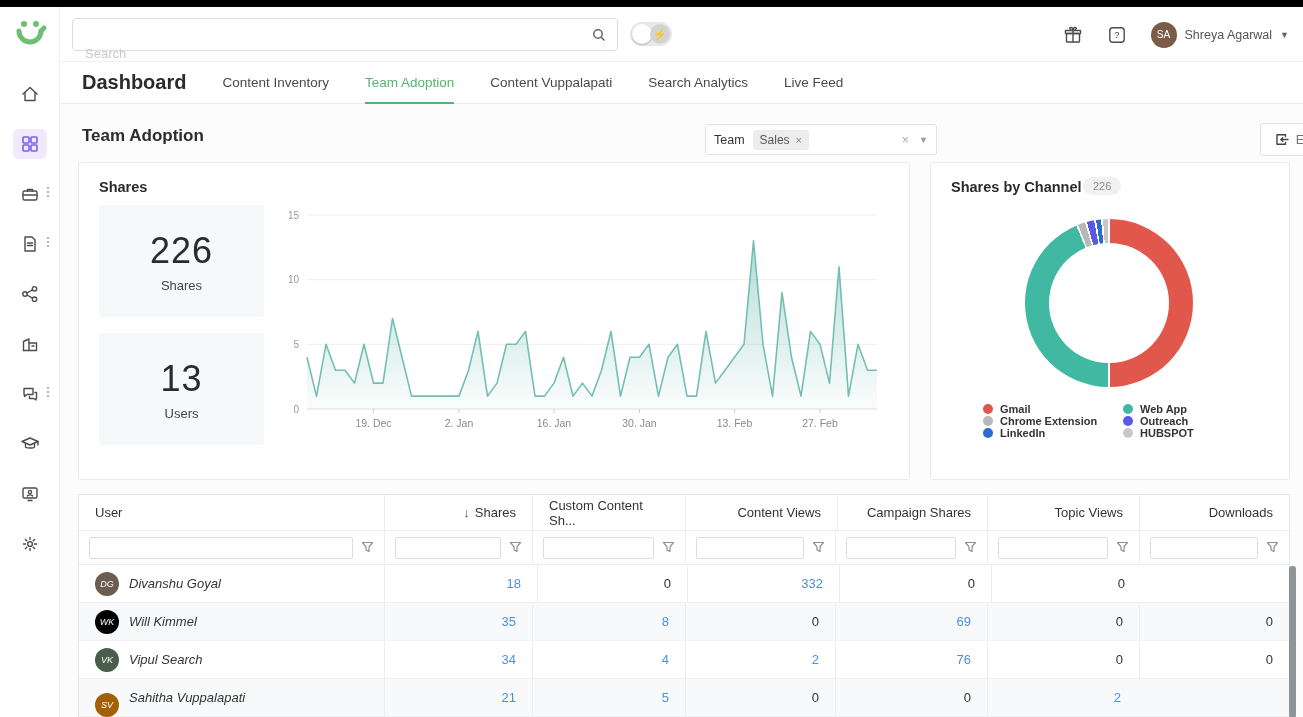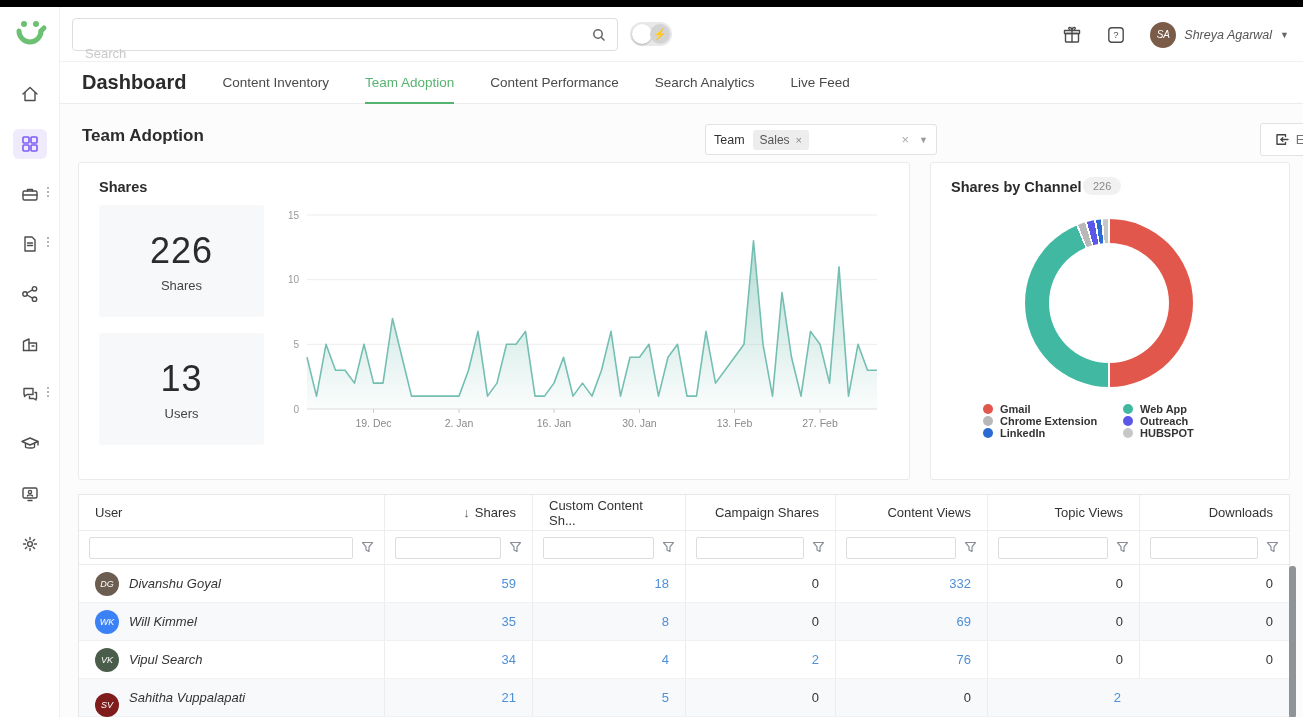--- a/index.html
+++ b/index.html
@@ -25,21 +25,21 @@
   .search-box { position:absolute; left:12px; top:11px; width:546px; height:33px; border:1px solid #ddd; border-radius:4px; background:#fff; display:flex; align-items:center; }
   .search-box input { flex:1; border:none; outline:none; padding:0 12px; font-size:13px; color:#444; font-family:"Liberation Sans",sans-serif; background:transparent;margin-top:38px; }
   .search-box input::placeholder { color:#c9c9c9; }
   .search-ic { width:36px; display:flex; align-items:center; justify-content:center; cursor:pointer; }
   .toggle { position:absolute; left:570px; top:15px; width:42px; height:24px; background:#e8e8e8; border-radius:12px; cursor:pointer; }
   .toggle .knob { position:absolute; left:2px; top:2px; width:20px; height:20px; background:#fff; border-radius:50%; box-shadow:0 1px 2px rgba(0,0,0,.25); }
   .toggle .bolt { position:absolute; right:2px; top:2px; width:20px; height:20px; background:#d3d3d3; border-radius:50%; color:#fff; font-size:11px; display:flex; align-items:center; justify-content:center; }
   .top-right { position:absolute; right:14px; top:0; height:55px; display:flex; align-items:center; gap:24px; }
   .tr-icon { cursor:pointer; display:flex; align-items:center; }
   .tr-icon svg { stroke:#4c4c4c; fill:none; stroke-width:1.4; stroke-linecap:round; stroke-linejoin:round; }
-  .user-menu { display:flex; align-items:center; gap:8px; cursor:pointer;font-style:italic; }
+  .user-menu { display:flex; align-items:center; gap:8px; cursor:pointer; }
   .avatar-top { width:26px; height:26px; border-radius:50%; background:#7a5c48; color:#fff; font-size:10px; display:flex; align-items:center; justify-content:center; }
   .user-name { font-size:12.5px; color:#555; }
   .caret { font-size:9px; color:#666; }
 
   
   .navrow { position:absolute; left:60px; top:62px; width:1243px; height:42px; background:#fff; border-bottom:1px solid #ececec; display:flex; align-items:stretch; padding-left:22px; }
   .nav-title { font-size:20px; font-weight:bold; color:#2b2b2b; display:flex; align-items:center; margin-right:36px; }
   .tabs { display:flex; gap:36px; }
   .tab { display:flex; align-items:center; font-size:13.5px; color:#4a4a4a; cursor:pointer; border-bottom:2px solid transparent; margin-bottom:-1px; }
   .tab.active { color:#57b470; border-bottom-color:#57b470; }
@@ -99,21 +99,21 @@
   .filters .cell { padding:0 10px; gap:8px; }
   .filters input { flex:1; height:22px; border:1px solid #ddd; border-radius:2px; min-width:0; outline:none; padding:0 6px; font-family:"Liberation Sans",sans-serif; }
   .funnel { flex:none; cursor:pointer; display:flex; }
   .funnel svg { stroke:#8a8f98; fill:none; stroke-width:1.2; stroke-linejoin:round; }
   .trow { height:38px; border-bottom:1px solid #f1f1f1; cursor:pointer; }
   .trow.alt { background:#f7f9fb; }
   .trow .cell { font-size:13px; color:#333; padding:0 16px; justify-content:flex-end; }
   .trow .cell.user { justify-content:flex-start; gap:10px;font-style:italic; }
   .trow .cell.num.link { color:#4d90d8; }
   .avatar { width:24px; height:24px; border-radius:50%; color:#fff; font-size:9px; display:flex; align-items:center; justify-content:center; flex:none; }
-  .a0{background:#6b5d4f;} .a1{background:#3b82f6;} .a2{background:#4a5d4a;} .a3{background:#7f1d1d;margin-top:14px;}
+  .a0{background:#6b5d4f;} .a1{background:#000000;} .a2{background:#4a5d4a;} .a3{background:#a16207;margin-top:14px;}
 
   .scrollbar { position:absolute; right:-7px; top:71px; width:7px; height:152px; background:#8f9499; border-radius:3px; cursor:pointer; }
 </style>
 </head>
 <body>
 
 <div class="app">
   <div class="black-strip"></div>
 
   <div class="sidebar">
@@ -248,21 +248,21 @@
         <span class="caret">▼</span>
       </div>
     </div>
   </div>
 
   <div class="navrow">
     <div class="nav-title">Dashboard</div>
     <div class="tabs">
       <div class="tab">Content Inventory</div>
       <div class="tab active">Team Adoption</div>
-      <div class="tab">Content Performance</div>
+      <div class="tab">Content Vuppalapati</div>
       <div class="tab">Search Analytics</div>
       <div class="tab">Live Feed</div>
     </div>
   </div>
 
   <div class="content">
     <div class="section-title">Team Adoption</div>
 
     <div class="team-ctrl">
       <span class="lbl">Team</span>
@@ -375,25 +375,25 @@
         <div class="cell c0 left">
             <span>User</span>
           </div>
         <div class="cell c1">
             <span class="sort">↓</span>
             <span>Shares</span>
           </div>
         <div class="cell c2">
             <span>Custom Content Sh...</span>
           </div>
+        <div class="cell c4">
+            <span>Content Views</span>
+          </div>
         <div class="cell c3">
             <span>Campaign Shares</span>
-          </div>
-        <div class="cell c4">
-            <span>Content Views</span>
           </div>
         <div class="cell c5">
             <span>Topic Views</span>
           </div>
         <div class="cell c6">
             <span>Downloads</span>
           </div>
       </div>
       <div class="filters">
         <div class="cell c0">
@@ -452,21 +452,20 @@
               </svg>
             </span>
           </div>
       </div>
 
       <div class="trow">
         <div class="cell c0 user">
             <span class="avatar a0">DG</span>
             <span>Divanshu Goyal</span>
           </div>
-        <div class="cell c1 num link">59</div>
         <div class="cell c2 num link">18</div>
         <div class="cell c3 num">0</div>
         <div class="cell c4 num link">332</div>
         <div class="cell c5 num">0</div>
         <div class="cell c6 num">0</div>
       </div>
       <div class="trow alt">
         <div class="cell c0 user">
             <span class="avatar a1">WK</span>
             <span>Will Kimmel</span>

